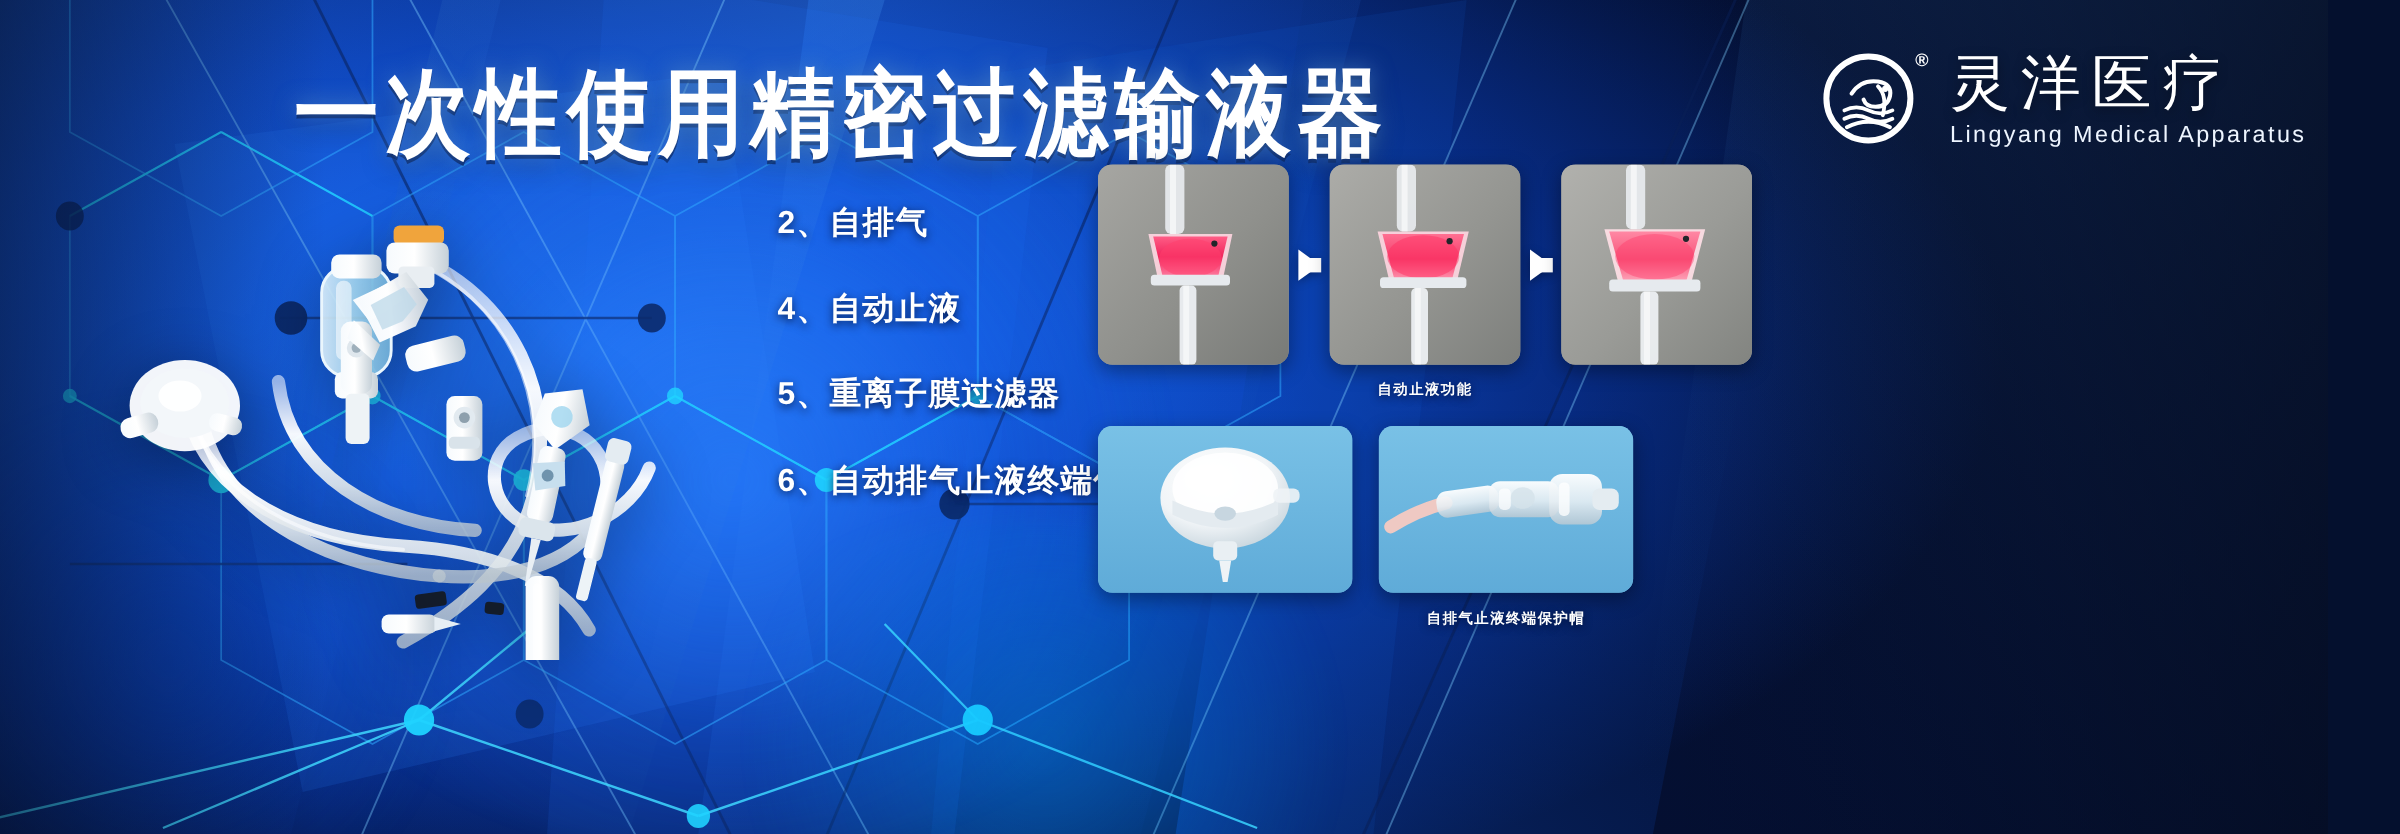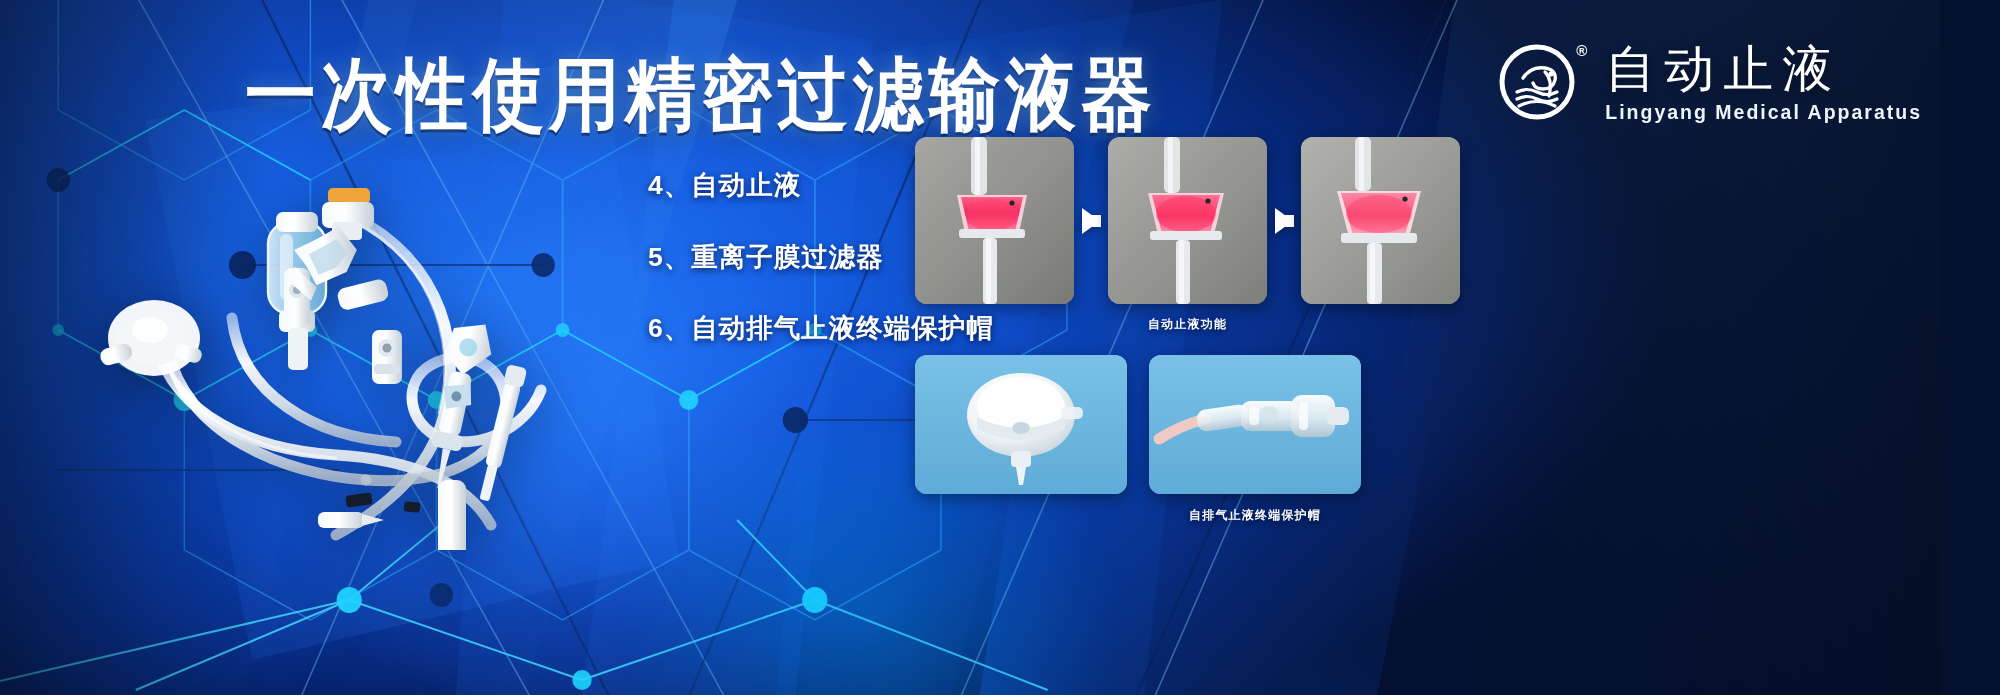--- a/index.html
+++ b/index.html
@@ -49,21 +49,21 @@
   .brand-mark{position:relative; width:92px; height:92px; flex:0 0 auto;}
   .brand-mark svg{display:block;}
   .brand-reg{position:absolute; right:-2px; top:6px; color:#fff; font-size:15px; font-weight:700;}
   .brand-text{display:flex; flex-direction:column; justify-content:center; padding-top:2px;}
   .brand-cn{
     font-size:50px; font-weight:400; color:#fff; letter-spacing:9px; line-height:1.06;
     font-family:"DejaVu Serif","Liberation Serif",serif;
     text-shadow:0 2px 10px rgba(0,0,0,.40);
   }
   .brand-en{
-    font-size:19.5px; color:#eef5ff; letter-spacing:2.0px; margin-top:5px; font-weight:700;
+    font-size:19.5px; color:#eef5ff; letter-spacing:2.0px; margin-top:5px; font-weight:400;
     font-family:"Liberation Sans","DejaVu Sans",sans-serif;
   }
 
   
   .product{position:absolute; left:36px; top:150px; width:640px; height:400px; z-index:5;}
   .product svg{display:block; filter:drop-shadow(0 10px 26px rgba(0,0,0,.40));}
 
   
   .features{position:absolute; left:648px; top:172px; z-index:7; width:330px;}
   .feat{
@@ -229,21 +229,21 @@
         <path d="M24 56 q10 -5 20 0 q10 5 20 0" fill="none" stroke="#fff" stroke-width="3.2" stroke-linecap="round"></path>
         <path d="M24 63 q10 -5 20 0 q10 5 20 0" fill="none" stroke="#fff" stroke-width="3.2" stroke-linecap="round"></path>
         <path d="M26 70 q18 -9 36 0" fill="none" stroke="#fff" stroke-width="3.2" stroke-linecap="round"></path>
         <path d="M30 42 q8 -12 22 -10 q12 2 10 12 q-2 9 -12 9 q-8 0 -10 -6" fill="none" stroke="#fff" stroke-width="3.4" stroke-linecap="round"></path>
         <path d="M52 36 q8 8 4 24" fill="none" stroke="#fff" stroke-width="3.2" stroke-linecap="round"></path>
         <circle cx="58" cy="38" r="2.6" fill="#fff"></circle>
       </svg>
       <span class="brand-reg">®</span>
     </div>
     <div class="brand-text">
-      <div class="brand-cn">自动止液</div>
+      <div class="brand-cn">灵洋医疗</div>
       <div class="brand-en">Lingyang Medical Apparatus</div>
     </div>
   </div>
 
   <div class="product">
     <svg width="640" height="400" viewBox="0 0 640 400">
       <defs>
         <linearGradient id="tube" x1="0" y1="0" x2="0" y2="1">
           <stop offset="0%" stop-color="#ffffff" stop-opacity=".55"></stop>
           <stop offset="35%" stop-color="#ffffff" stop-opacity=".96"></stop>
@@ -352,20 +352,21 @@
       </g>
 
       <g transform="translate(282,362)">
         <rect x="0" y="0" width="46" height="16" rx="6" fill="url(#plast)"></rect>
         <path d="M44 2 L66 8 L44 14 Z" fill="#e6eef4"></path>
       </g>
     </svg>
   </div>
 
   <div class="features">
+    <div class="feat">2、自排气</div>
     <div class="feat">4、自动止液</div>
     <div class="feat">5、重离子膜过滤器</div>
     <div class="feat">6、自动排气止液终端保护帽</div>
   </div>
 
   <div class="rgrid">
 
     <div class="row-top">
 
       <div class="shot">

